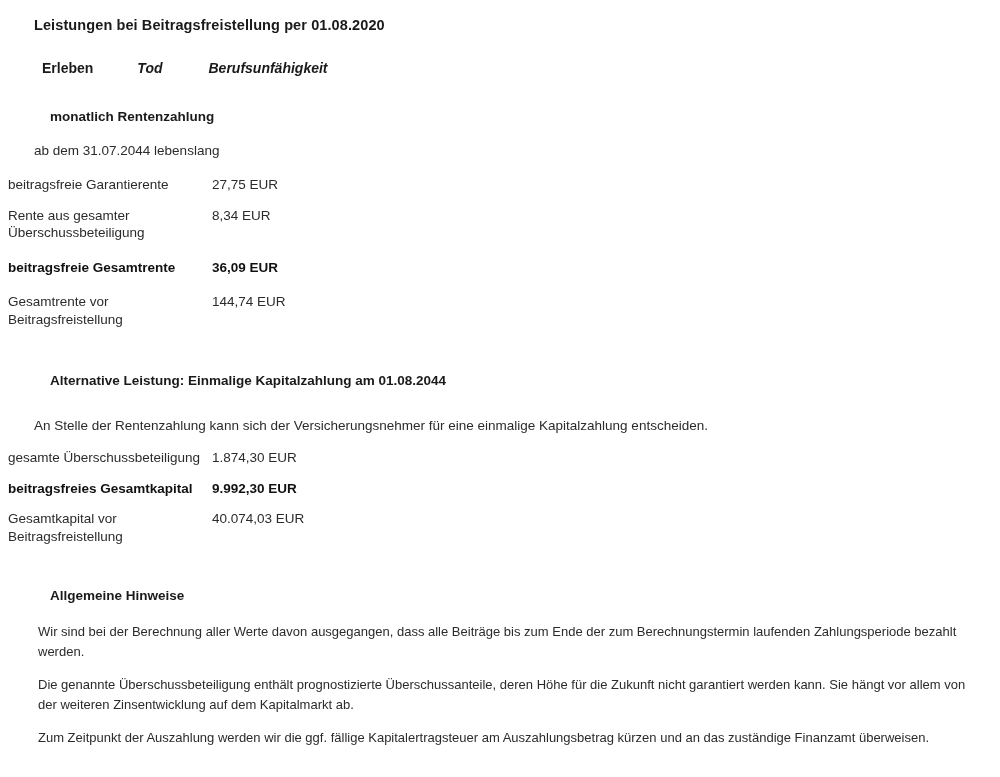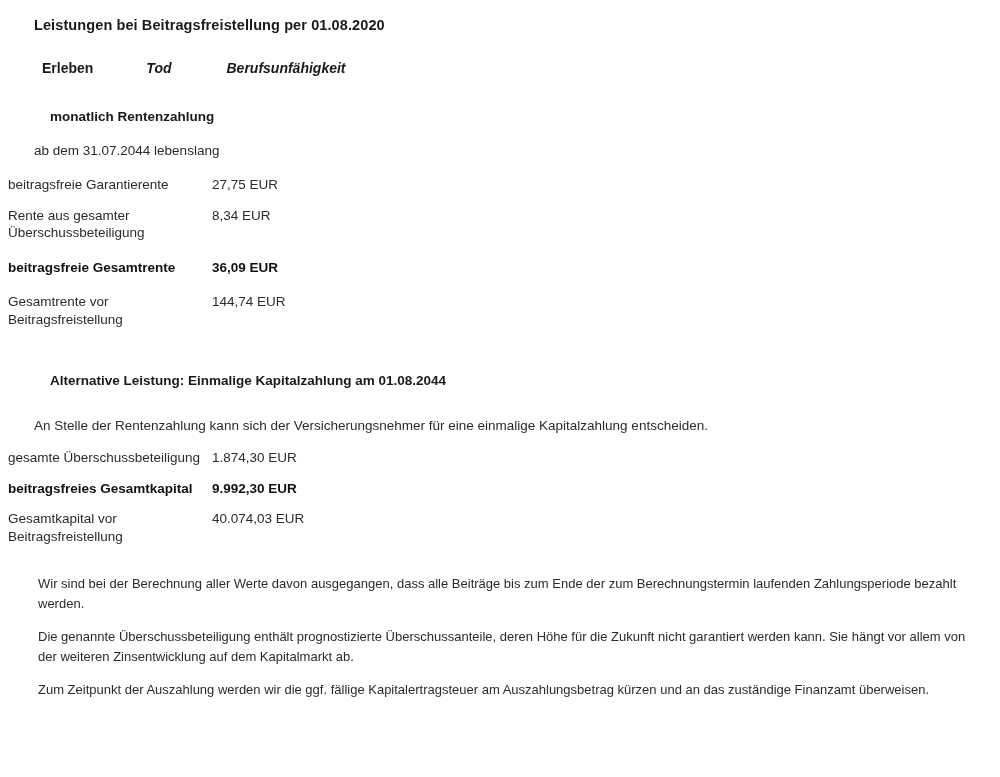--- a/index.html
+++ b/index.html
@@ -34,21 +34,21 @@
     margin: 0;
     padding: 6px 0 0 26px;
     line-height: 22px;
   }
 
   
   .tabs {
     display: flex;
     align-items: center;
     padding: 22px 0 0 34px;
-    gap: 9px;
+    gap: 0;
   }
   .tab {
     font-size: 14px;
     font-weight: bold;
     color: #1a1a1a;
     line-height: 20px;
     cursor: pointer;
     white-space: nowrap;
     user-select: none;
   }
@@ -187,20 +187,21 @@
         <td class="kv-label">beitragsfreies Gesamtkapital</td>
         <td class="kv-value">9.992,30 EUR</td>
       </tr>
       <tr class="kv-row">
         <td class="kv-label">Gesamtkapital vor Beitragsfreistellung</td>
         <td class="kv-value">40.074,03 EUR</td>
       </tr>
     </tbody>
   </table>
 
+  <div class="section-heading sec-hinweise">Allgemeine Hinweise</div>
 
   <div class="notes">
     <p class="note-p">Wir sind bei der Berechnung aller Werte davon ausgegangen, dass alle Beiträge bis zum Ende der zum Berechnungstermin laufenden Zahlungsperiode bezahlt werden.</p>
     <p class="note-p">Die genannte Überschussbeteiligung enthält prognostizierte Überschussanteile, deren Höhe für die Zukunft nicht garantiert werden kann. Sie hängt vor allem von der weiteren Zinsentwicklung auf dem Kapitalmarkt ab.</p>
     <p class="note-p">Zum Zeitpunkt der Auszahlung werden wir die ggf. fällige Kapitalertragsteuer am Auszahlungsbetrag kürzen und an das zuständige Finanzamt überweisen.</p>
   </div>
 
 </div>
 
 </body></html>

